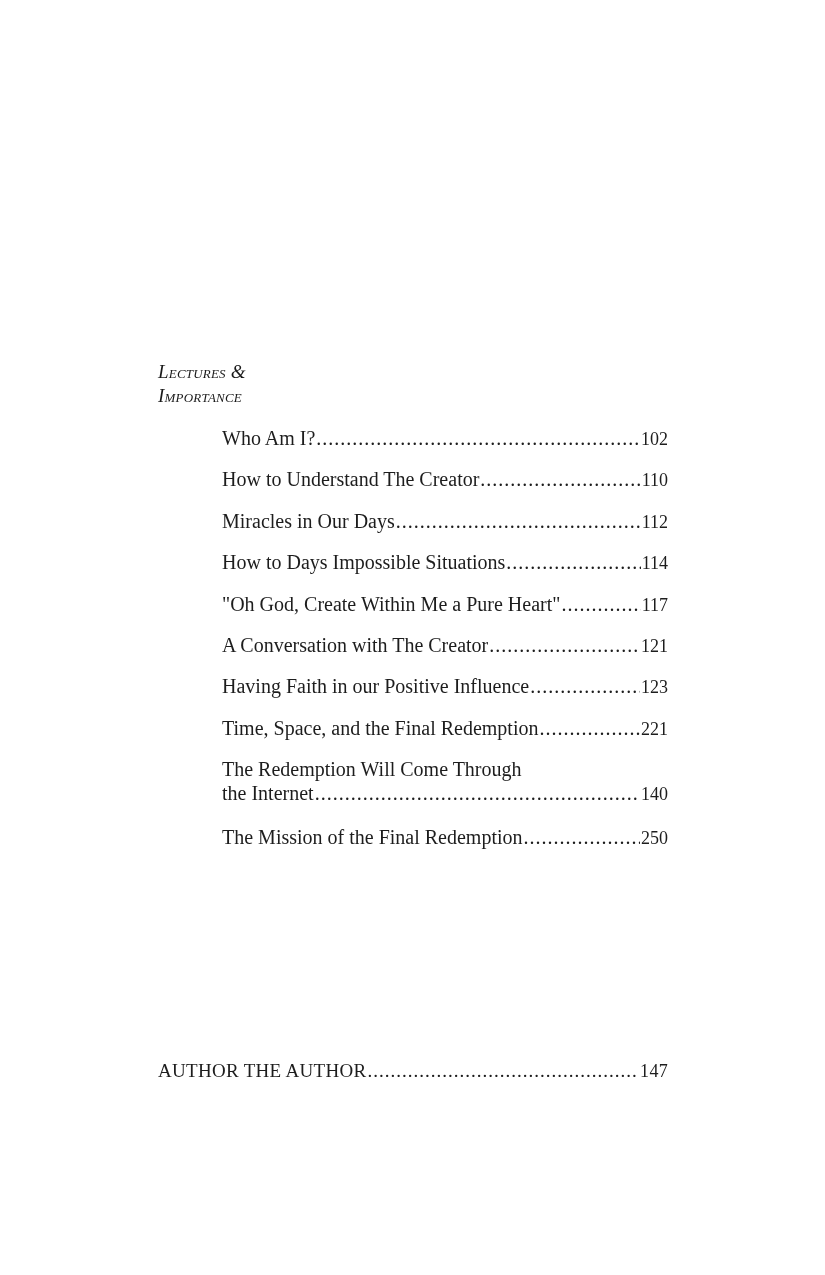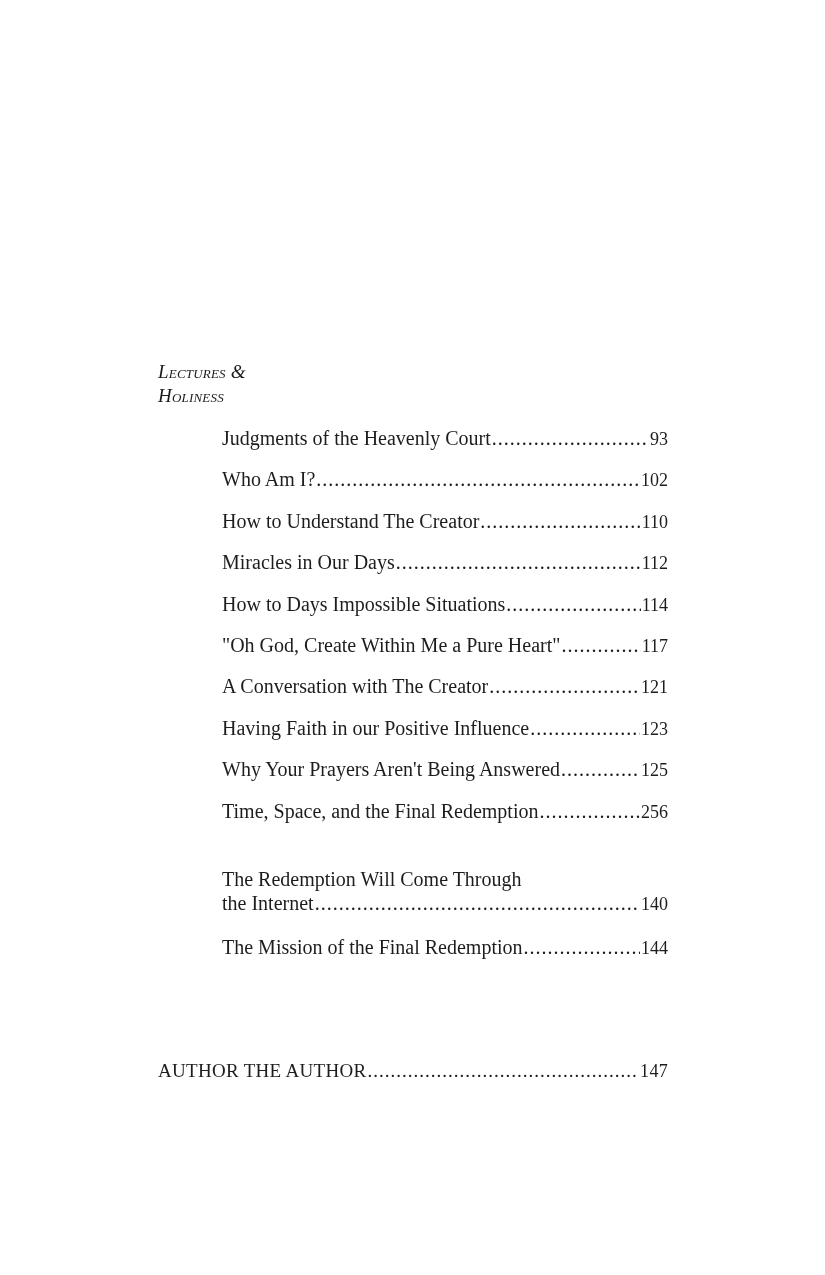--- a/index.html
+++ b/index.html
@@ -46,21 +46,20 @@
       height: 41.4px;
       white-space: nowrap;
     }
     .toc-entry.multiline {
       display: block;
       height: 68px;
     }
     .toc-entry.multiline .first-line {
       display: block;
       line-height: 26px;
-      margin-top: 27px;
     }
     .toc-entry.multiline .second-line {
       display: flex;
       align-items: baseline;
       line-height: 22px;
     }
     .title { flex: 0 0 auto; }
     .leader {
       flex: 1 1 auto;
       overflow: hidden;
@@ -89,29 +88,24 @@
       white-space: nowrap;
     }
   </style>
 </head>
 <body>
 
 <div class="page">
 
   <div class="section-heading">
     <span>Lectures &amp;</span>
-    <span>Holiness</span>
+    <span>Importance</span>
   </div>
 
   <div class="toc-list">
-    <div class="toc-entry">
-      <span class="title">Judgments of the Heavenly Court</span>
-      <span class="leader"></span>
-      <span class="page-num">93</span>
-    </div>
     <div class="toc-entry">
       <span class="title">Who Am I?</span>
       <span class="leader"></span>
       <span class="page-num">102</span>
     </div>
     <div class="toc-entry">
       <span class="title">How to Understand The Creator</span>
       <span class="leader"></span>
       <span class="page-num">110</span>
     </div>
@@ -134,41 +128,36 @@
       <span class="title">A Conversation with The Creator</span>
       <span class="leader"></span>
       <span class="page-num">121</span>
     </div>
     <div class="toc-entry">
       <span class="title">Having Faith in our Positive Influence</span>
       <span class="leader"></span>
       <span class="page-num">123</span>
     </div>
     <div class="toc-entry">
-      <span class="title">Why Your Prayers Aren't Being Answered</span>
-      <span class="leader"></span>
-      <span class="page-num">125</span>
-    </div>
-    <div class="toc-entry">
       <span class="title">Time, Space, and the Final Redemption</span>
       <span class="leader"></span>
-      <span class="page-num">256</span>
+      <span class="page-num">221</span>
     </div>
     <div class="toc-entry multiline">
       <span class="first-line">The Redemption Will Come Through</span>
       <span class="second-line">
         <span class="title">the Internet</span>
         <span class="leader"></span>
         <span class="page-num">140</span>
       </span>
     </div>
     <div class="toc-entry">
       <span class="title">The Mission of the Final Redemption</span>
       <span class="leader"></span>
-      <span class="page-num">144</span>
+      <span class="page-num">250</span>
     </div>
   </div>
 
   <div class="back-matter">
     <span class="title">AUTHOR THE AUTHOR</span>
     <span class="leader"></span>
     <span class="page-num">147</span>
   </div>
 
 </div>

